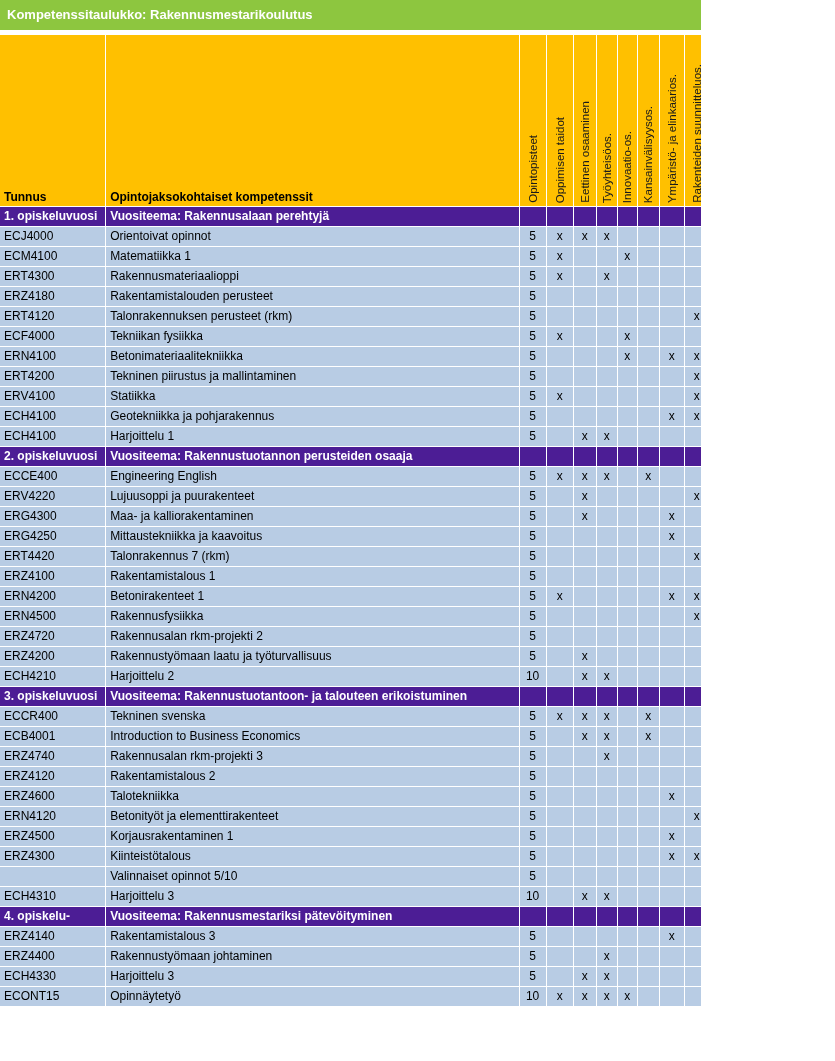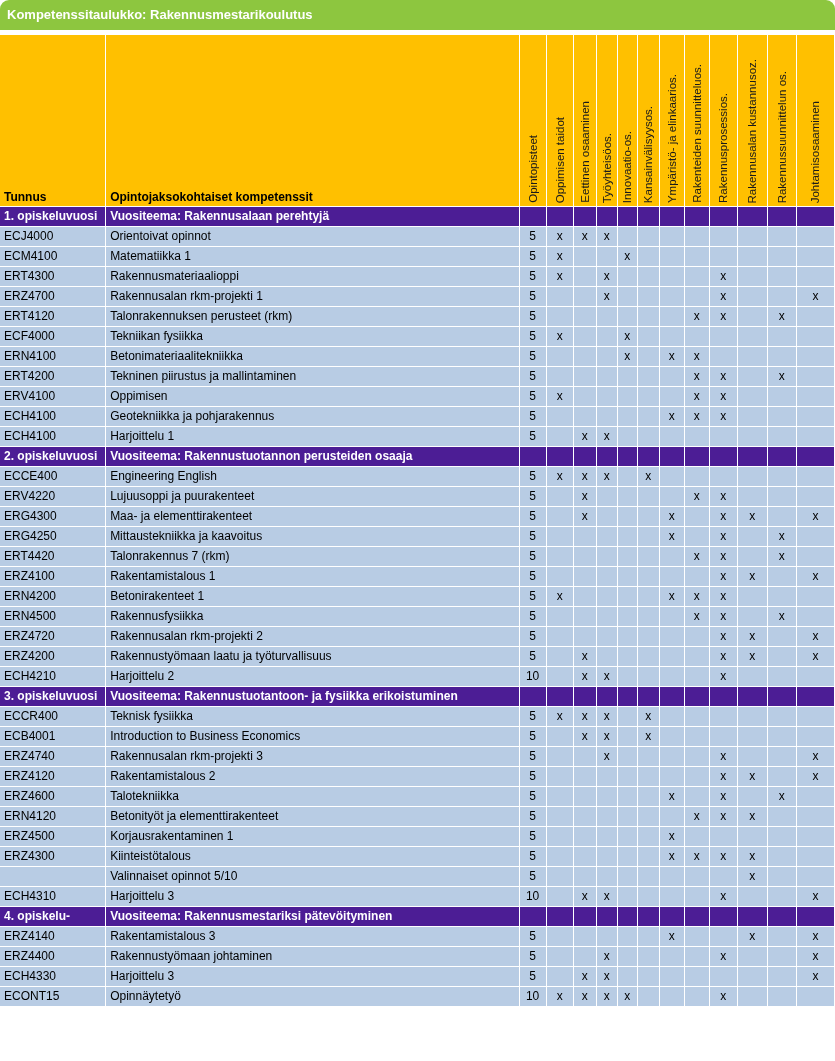--- a/index.html
+++ b/index.html
@@ -1,17 +1,17 @@
 <!DOCTYPE html>
 <html><head>
 <meta charset="utf-8">
 <style>
   html,body{margin:0;padding:0;background:#fff;}
-  #page{width:835px;height:1061px;overflow:hidden;background:#fff;
-        font-family:"Liberation Sans","DejaVu Sans",sans-serif;border-radius:9px;}
+  #page{width:701px;height:1061px;overflow:hidden;background:#fff;
+        font-family:"Liberation Sans","DejaVu Sans",sans-serif;}
   #title-bar{height:30px;line-height:30px;padding-left:7px;box-sizing:border-box;
              font-size:13px;font-weight:bold;color:#fff;background:#8DC63F;}
   #gap{height:5px;background:#fff;}
   table{border-collapse:separate;border-spacing:0;table-layout:fixed;width:835px;}
   td,th{margin:0;padding:0;overflow:hidden;white-space:nowrap;
         border-right:1px solid #fff;border-bottom:1px solid #fff;}
   th{background:#FFC000;height:169px;vertical-align:bottom;font-weight:bold;
      font-size:12px;color:#000;text-align:left;}
   th.hleft{padding:0 0 2px 4px;margin-top:19px;}
   th.rot{text-align:center;vertical-align:bottom;}
@@ -124,32 +124,32 @@
           <td class="cc"></td>
           <td class="cc"></td>
           <td class="cc"></td>
           <td class="cc"></td>
           <td class="cc">x</td>
           <td class="cc"></td>
           <td class="cc"></td>
           <td class="cc"></td>
         </tr>
         <tr class="data">
-          <td class="cl">ERZ4700</td>
-          <td class="cl">Rakennusalan rkm-projekti 1</td>
-          <td class="cc">5</td>
-          <td class="cc"></td>
-          <td class="cc"></td>
-          <td class="cc">x</td>
-          <td class="cc"></td>
-          <td class="cc"></td>
-          <td class="cc"></td>
-          <td class="cc"></td>
-          <td class="cc">x</td>
-          <td class="cc"></td>
+          <td class="cl">ERZ4180</td>
+          <td class="cl">Rakentamistalouden perusteet</td>
+          <td class="cc">5</td>
+          <td class="cc"></td>
+          <td class="cc"></td>
+          <td class="cc"></td>
+          <td class="cc"></td>
+          <td class="cc"></td>
+          <td class="cc"></td>
+          <td class="cc"></td>
+          <td class="cc">x</td>
+          <td class="cc">x</td>
           <td class="cc"></td>
           <td class="cc">x</td>
         </tr>
         <tr class="data">
           <td class="cl">ERT4120</td>
           <td class="cl">Talonrakennuksen perusteet (rkm)</td>
           <td class="cc">5</td>
           <td class="cc"></td>
           <td class="cc"></td>
           <td class="cc"></td>
@@ -205,21 +205,21 @@
           <td class="cc"></td>
           <td class="cc"></td>
           <td class="cc">x</td>
           <td class="cc">x</td>
           <td class="cc"></td>
           <td class="cc">x</td>
           <td class="cc"></td>
         </tr>
         <tr class="data">
           <td class="cl">ERV4100</td>
-          <td class="cl">Oppimisen</td>
+          <td class="cl">Statiikka</td>
           <td class="cc">5</td>
           <td class="cc">x</td>
           <td class="cc"></td>
           <td class="cc"></td>
           <td class="cc"></td>
           <td class="cc"></td>
           <td class="cc"></td>
           <td class="cc">x</td>
           <td class="cc">x</td>
           <td class="cc"></td>
@@ -301,21 +301,21 @@
           <td class="cc"></td>
           <td class="cc"></td>
           <td class="cc">x</td>
           <td class="cc">x</td>
           <td class="cc"></td>
           <td class="cc"></td>
           <td class="cc"></td>
         </tr>
         <tr class="data">
           <td class="cl">ERG4300</td>
-          <td class="cl">Maa- ja elementtirakenteet</td>
+          <td class="cl">Maa- ja kalliorakentaminen</td>
           <td class="cc">5</td>
           <td class="cc"></td>
           <td class="cc">x</td>
           <td class="cc"></td>
           <td class="cc"></td>
           <td class="cc"></td>
           <td class="cc">x</td>
           <td class="cc"></td>
           <td class="cc">x</td>
           <td class="cc">x</td>
@@ -445,37 +445,37 @@
           <td class="cc"></td>
           <td class="cc"></td>
           <td class="cc"></td>
           <td class="cc">x</td>
           <td class="cc"></td>
           <td class="cc"></td>
           <td class="cc"></td>
         </tr>
         <tr class="sec">
           <td class="cl">3. opiskeluvuosi</td>
-          <td class="cl">Vuositeema: Rakennustuotantoon- ja fysiikka erikoistuminen</td>
+          <td class="cl">Vuositeema: Rakennustuotantoon- ja talouteen erikoistuminen</td>
           <td class="cc"></td>
           <td class="cc"></td>
           <td class="cc"></td>
           <td class="cc"></td>
           <td class="cc"></td>
           <td class="cc"></td>
           <td class="cc"></td>
           <td class="cc"></td>
           <td class="cc"></td>
           <td class="cc"></td>
           <td class="cc"></td>
           <td class="cc"></td>
         </tr>
         <tr class="data">
           <td class="cl">ECCR400</td>
-          <td class="cl">Teknisk fysiikka</td>
+          <td class="cl">Tekninen svenska</td>
           <td class="cc">5</td>
           <td class="cc">x</td>
           <td class="cc">x</td>
           <td class="cc">x</td>
           <td class="cc"></td>
           <td class="cc">x</td>
           <td class="cc"></td>
           <td class="cc"></td>
           <td class="cc"></td>
           <td class="cc"></td>

